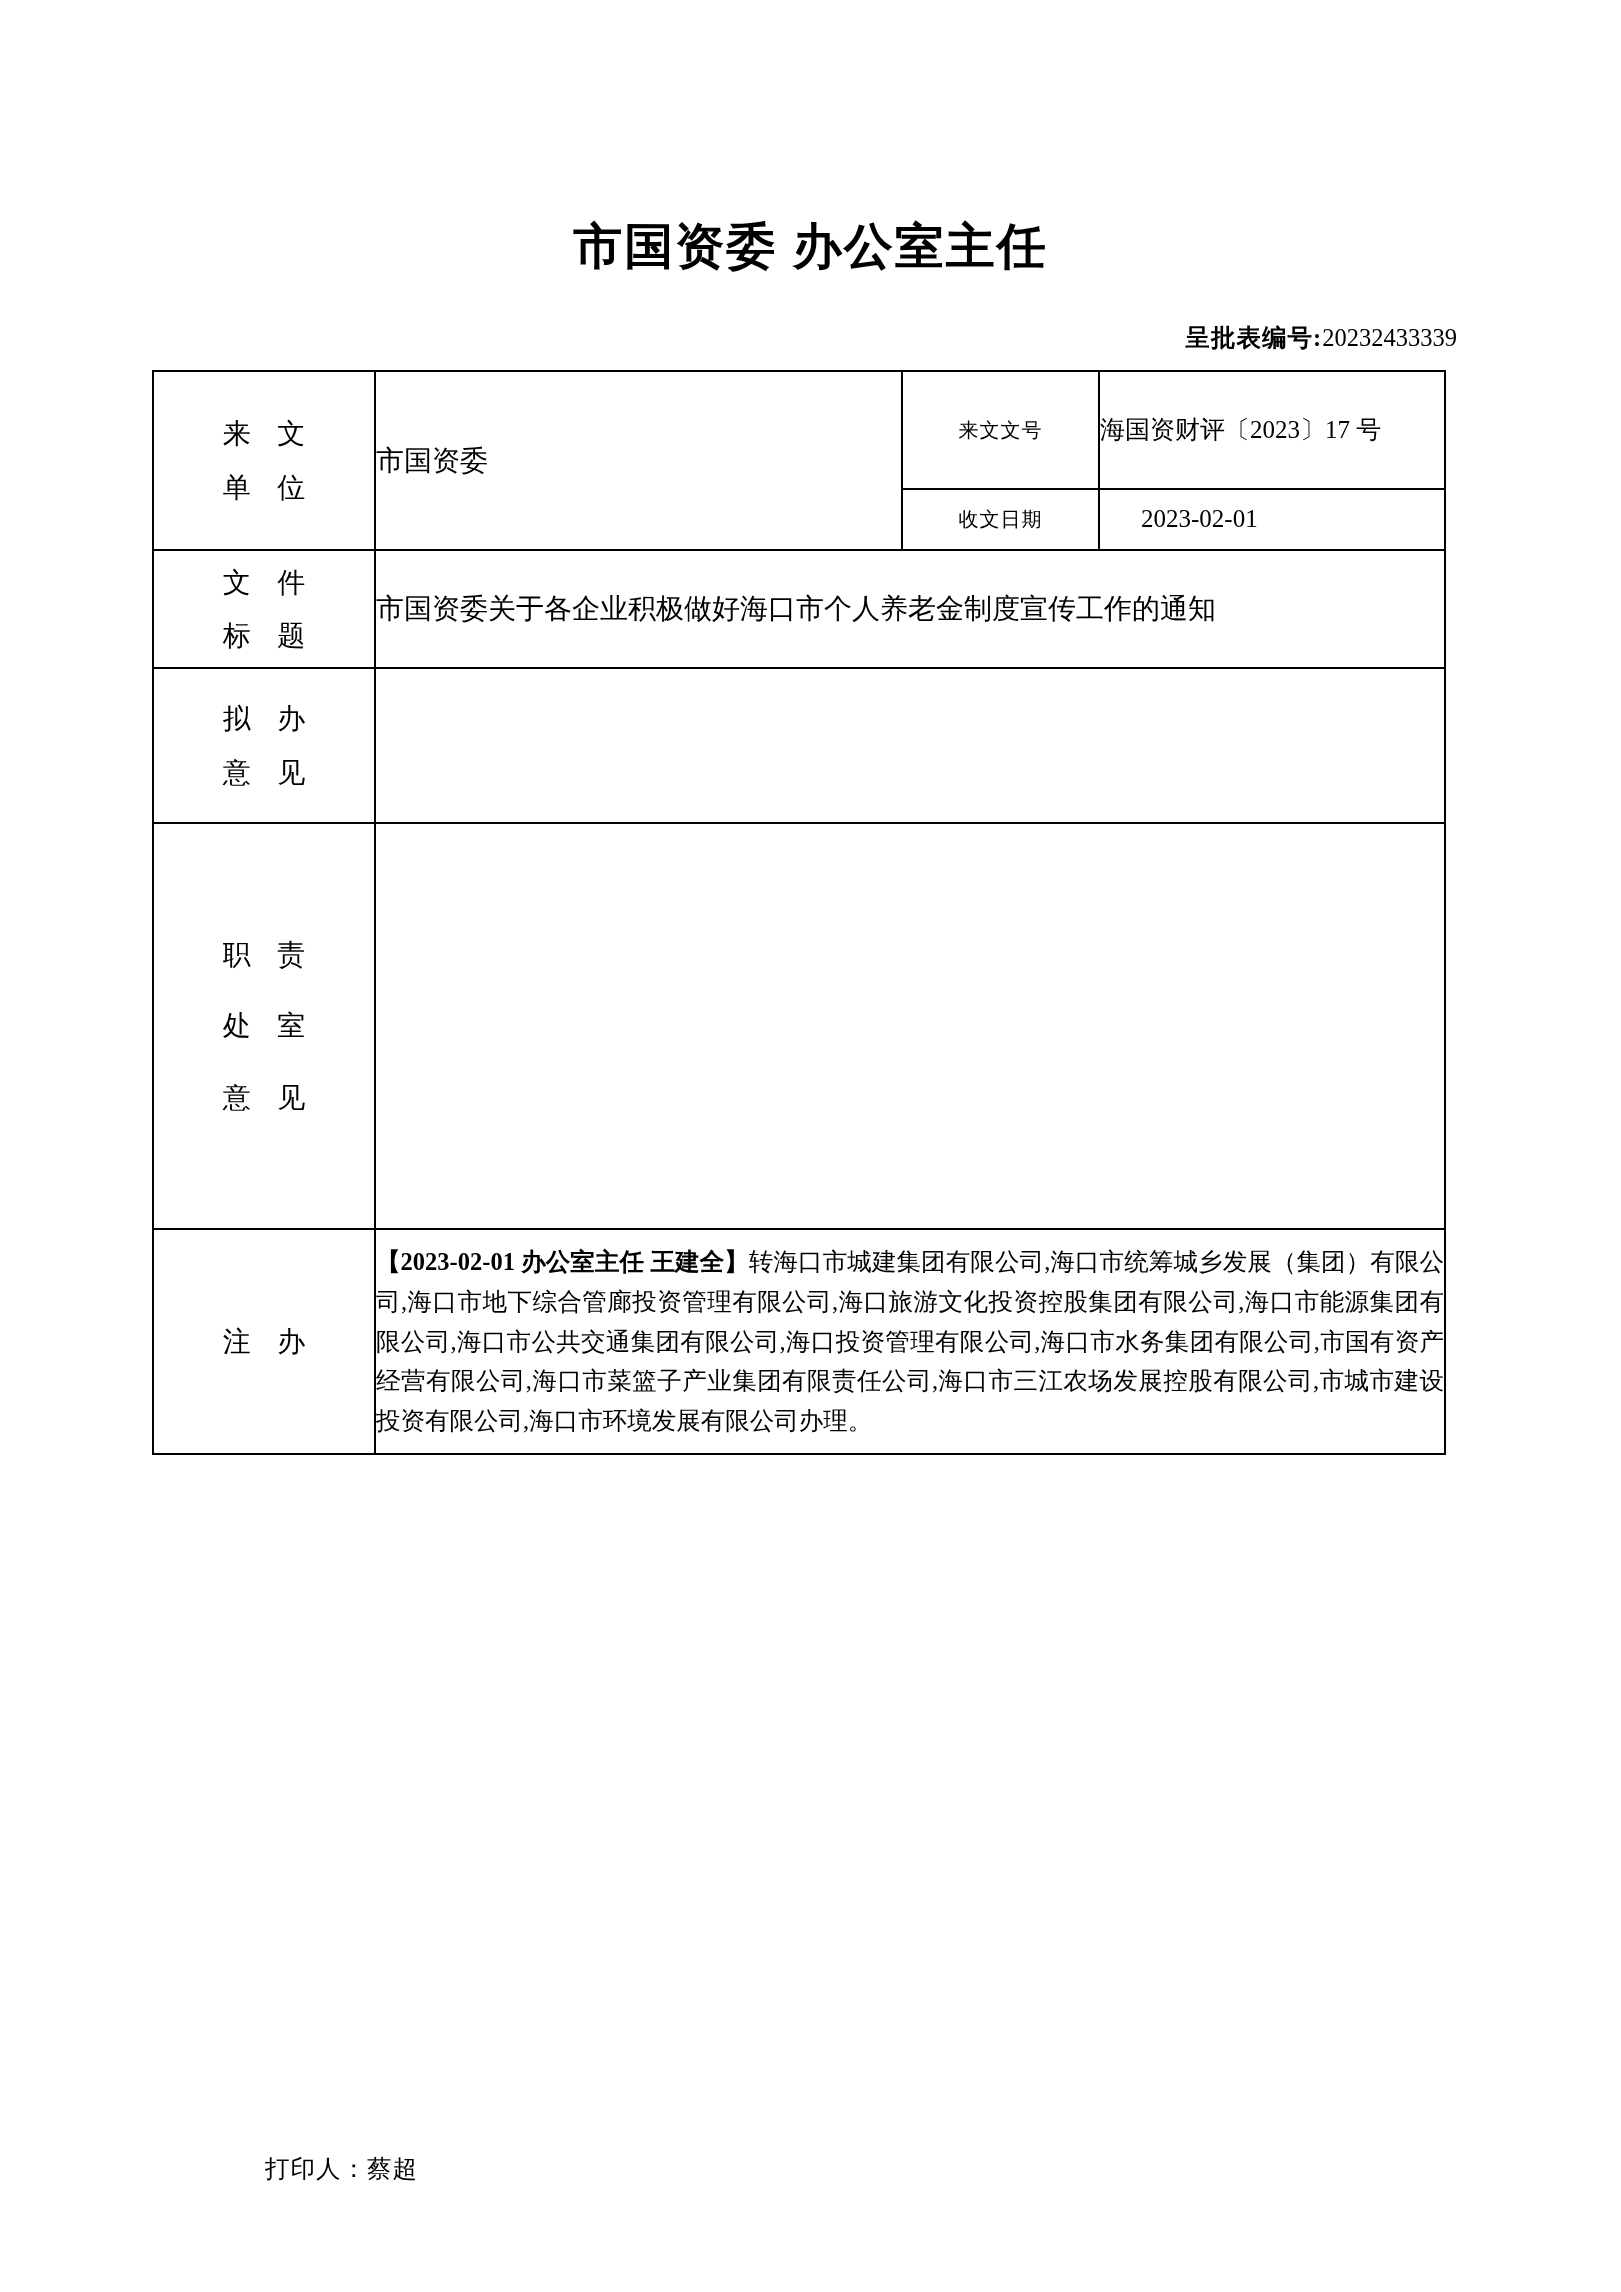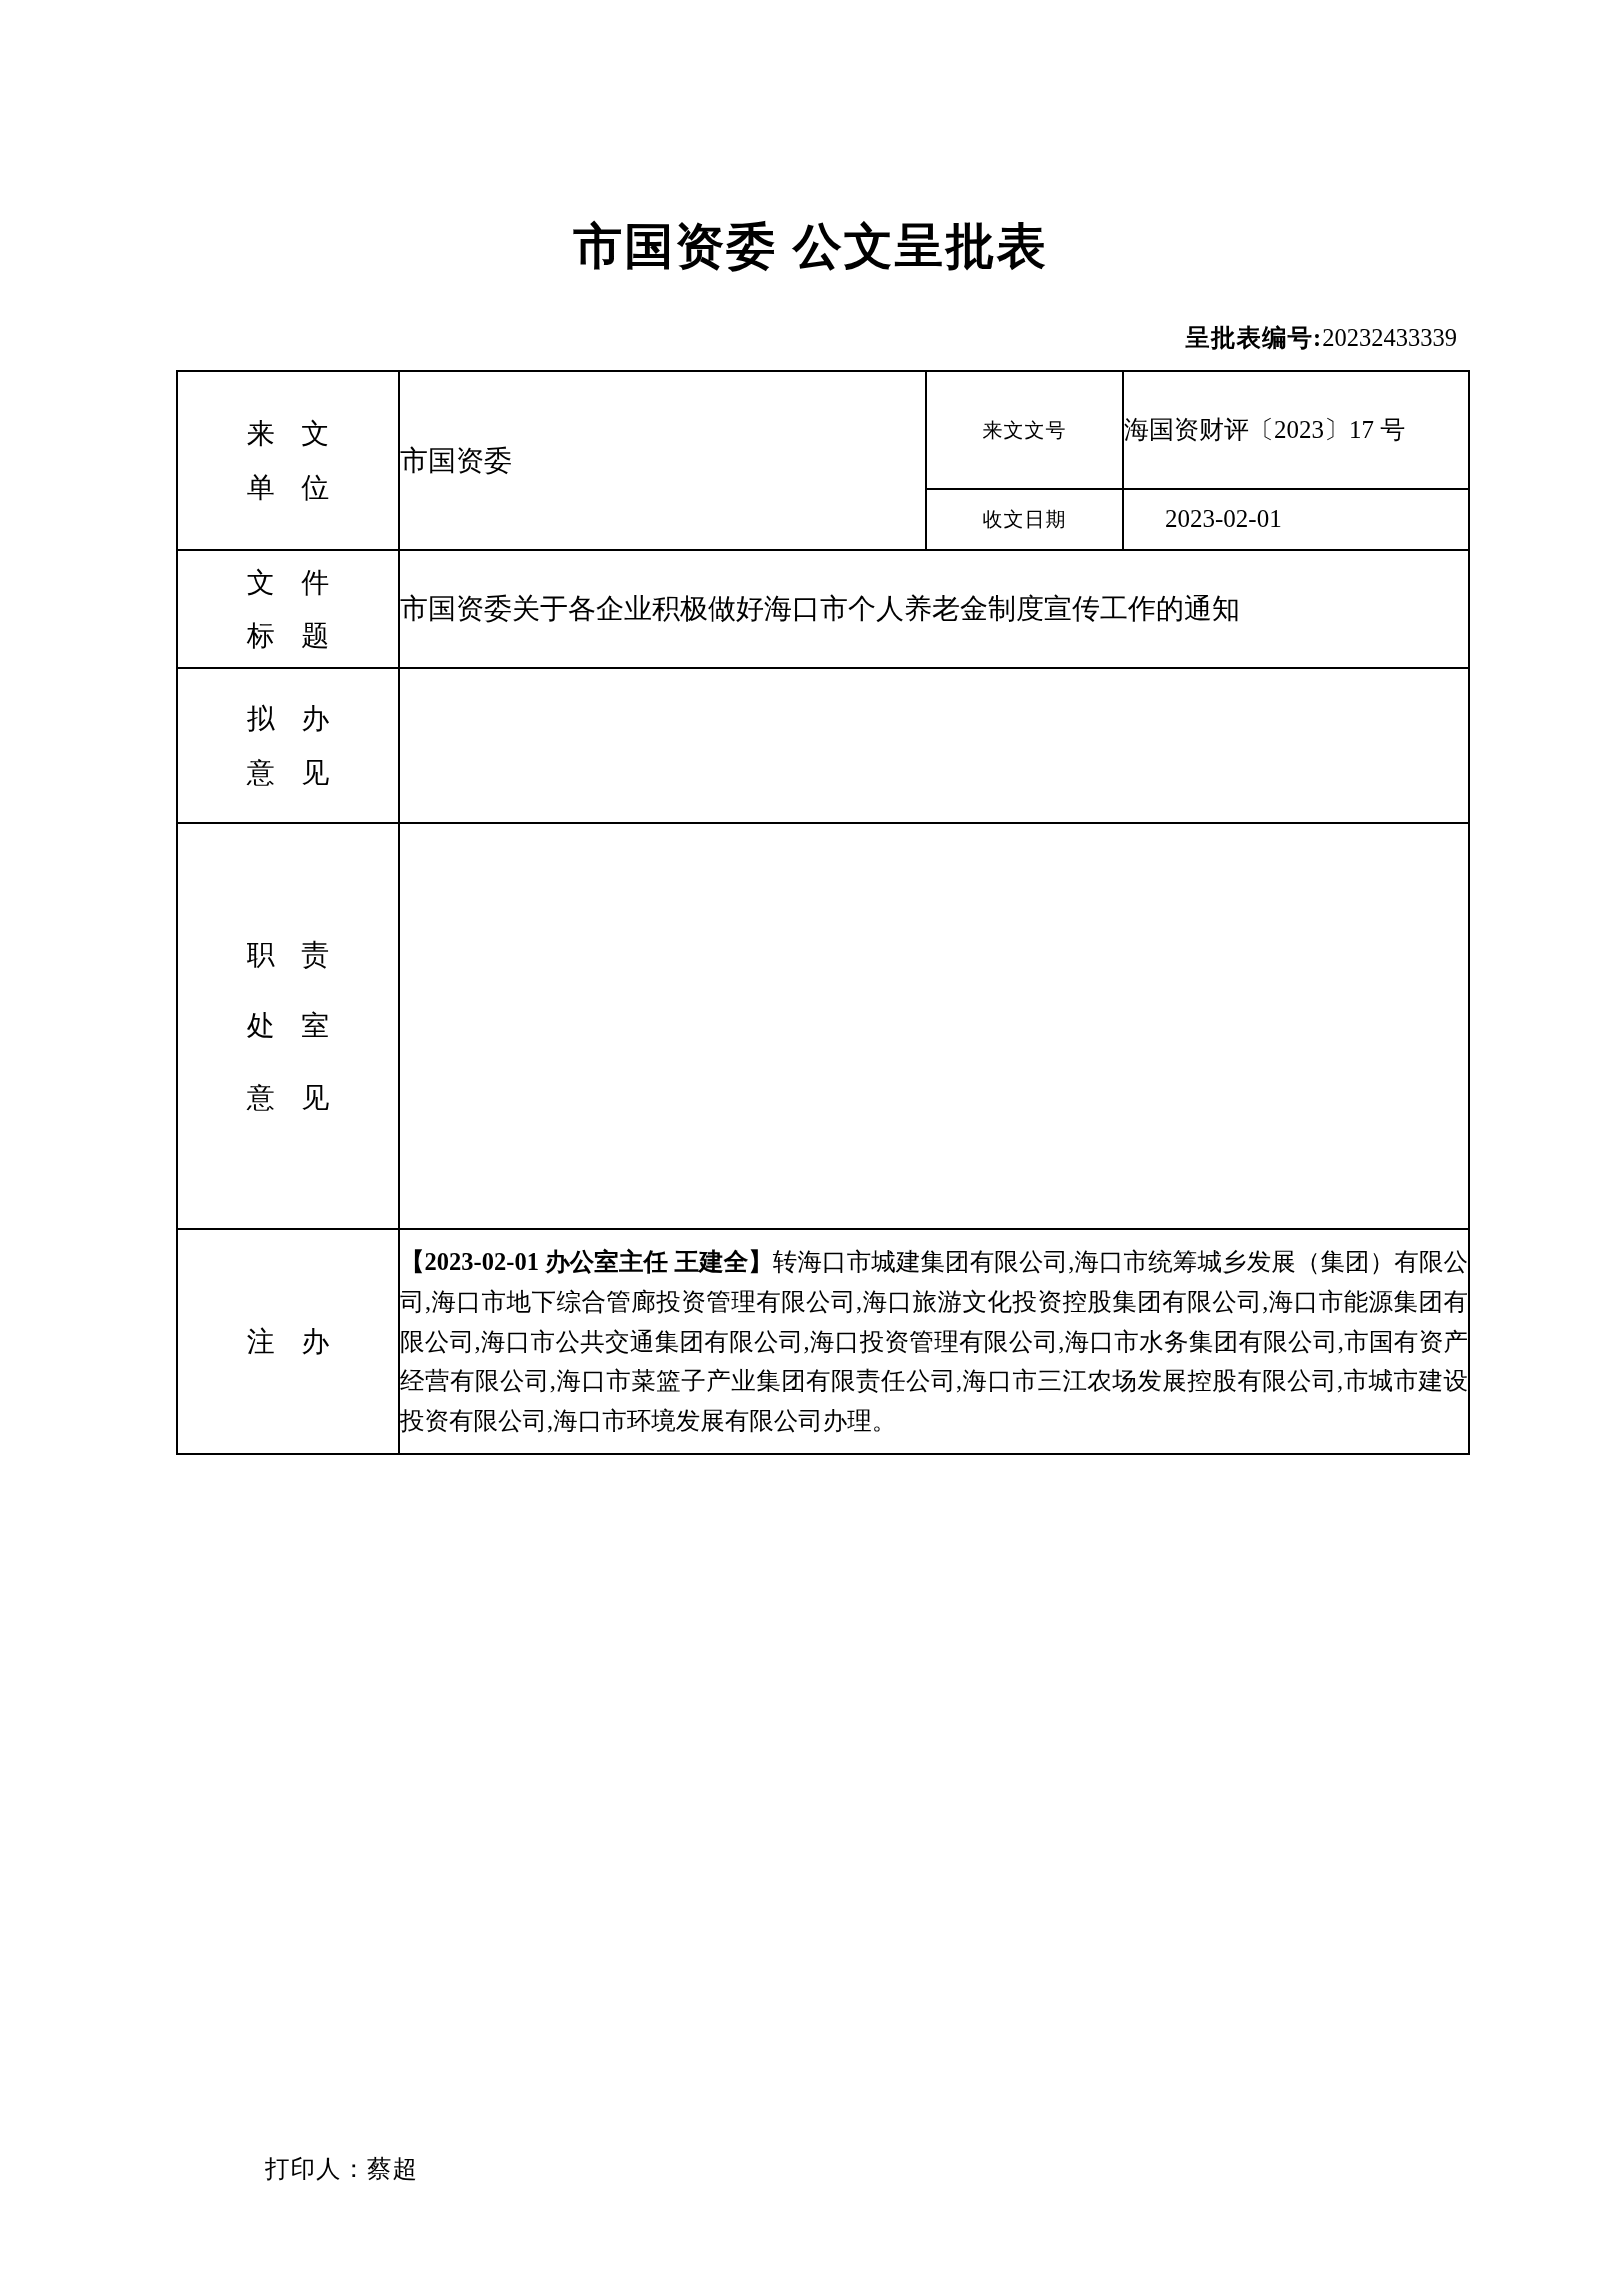--- a/index.html
+++ b/index.html
@@ -51,21 +51,21 @@
     letter-spacing: 1px;
   }
   .serial-value {
     font-family: "Liberation Serif", "DejaVu Serif", serif;
     letter-spacing: 0px;
   }
 
   
   .form-table {
     position: absolute;
-    left: 176px;
+    left: 152px;
     top: 370px;
     width: 1294px;
     border-collapse: collapse;
     table-layout: fixed;
   }
   .form-table td {
     border: 2px solid #000000;
     vertical-align: middle;
     padding: 0;
   }
@@ -135,21 +135,21 @@
     top: 2152px;
     font-size: 24.5px;
     letter-spacing: 1px;
   }
 </style>
 </head>
 <body>
 
 <div class="page">
 
-  <div class="doc-title">市国资委 公文呈批表</div>
+  <div class="doc-title">市国资委 办公室主任</div>
 
   <div class="serial-line">
     <span class="serial-label">呈批表编号:</span><span class="serial-value">20232433339</span>
   </div>
 
   <table class="form-table">
 
     <tbody>
         <tr>
       <td class="lbl">

